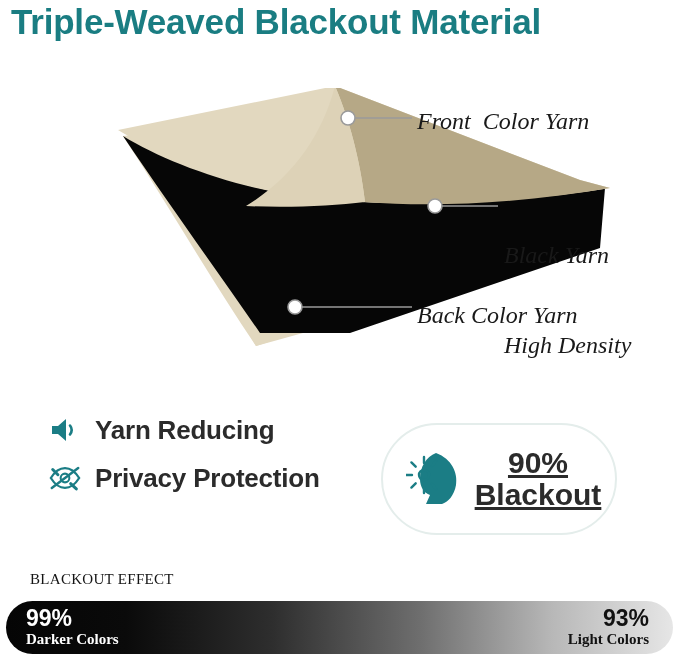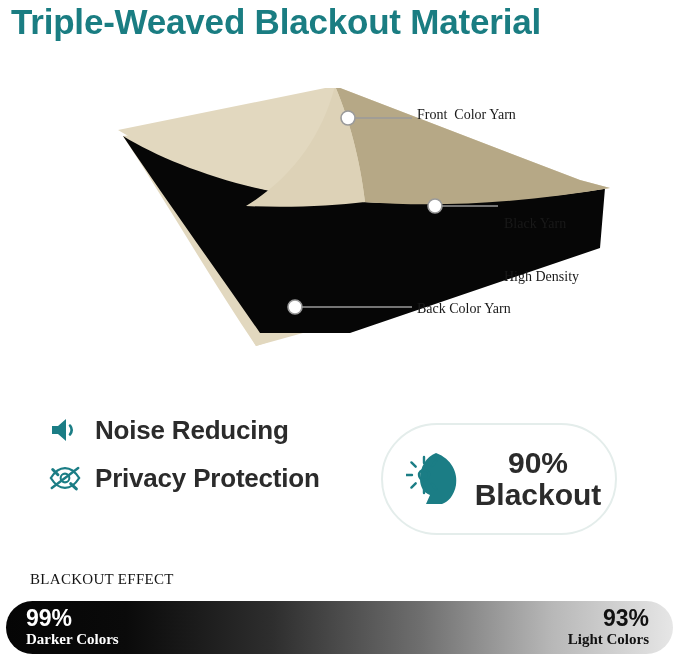--- a/index.html
+++ b/index.html
@@ -37,24 +37,25 @@
     left: 60px;
     top: 88px;
     width: 620px;
     height: 265px;
   }
   #diagram svg { display: block; }
 
   .callout-label {
     position: absolute;
     font-family: "Liberation Serif", serif;
-    font-size: 14px;
+    font-size: 24px;
     color: #191919;
     white-space: pre;
     line-height: 1.25;
+    font-style: italic;
   }
   #label-front { left: 417px; top: 106px; }
   #label-black { left: 504px; top: 180px; }
   #label-back  { left: 417px; top: 300px; }
 
   
   #features {
     position: absolute;
     left: 48px;
     top: 408px;
@@ -107,20 +108,21 @@
     justify-content: center;
   }
   #badge-text {
     flex: 1;
     text-align: center;
     font-family: "Liberation Sans", sans-serif;
     font-weight: bold;
     color: #2b2b2b;
     line-height: 1.06;
     padding-right: 8px;
+    text-decoration: underline;
   }
   #badge-pct { font-size: 30px; display: block; }
   #badge-word { font-size: 30px; display: block; }
 
   
   #effect-title {
     position: absolute;
     left: 30px;
     top: 571px;
     font-family: "Liberation Serif", serif;
@@ -207,21 +209,21 @@
 <div id="features">
 
 
   <div class="feature-row">
     <span class="feature-icon">
       <svg width="32" height="28" viewBox="0 0 32 28">
         <path d="M3 10 h6 L17 3 v22 L9 18 H3 Z" fill="#1b7d85"></path>
         <path d="M21 9.5 a7.5 7.5 0 0 1 0 9" fill="none" stroke="#1b7d85" stroke-width="2.6" stroke-linecap="round"></path>
       </svg>
     </span>
-    <span class="feature-label">Noise Reducing</span>
+    <span class="feature-label">Yarn Reducing</span>
   </div>
 
   <div class="feature-row">
     <span class="feature-icon">
       <svg width="36" height="28" viewBox="0 0 36 28">
         <path d="M3 14 C8 6 14 3.5 18 3.5 C22 3.5 28 6 33 14 C28 22 22 24.5 18 24.5 C14 24.5 8 22 3 14 Z" fill="none" stroke="#1b7d85" stroke-width="2.4"></path>
         <circle cx="18" cy="14" r="4.6" fill="none" stroke="#1b7d85" stroke-width="2.2"></circle>
         <path d="M5 5 L10.5 10.5 M24 20 L30 25.5" stroke="#1b7d85" stroke-width="3.2" stroke-linecap="round"></path>
         <line x1="4" y1="24.5" x2="32" y2="3.5" stroke="#1b7d85" stroke-width="2.6" stroke-linecap="round"></line>
       </svg>

